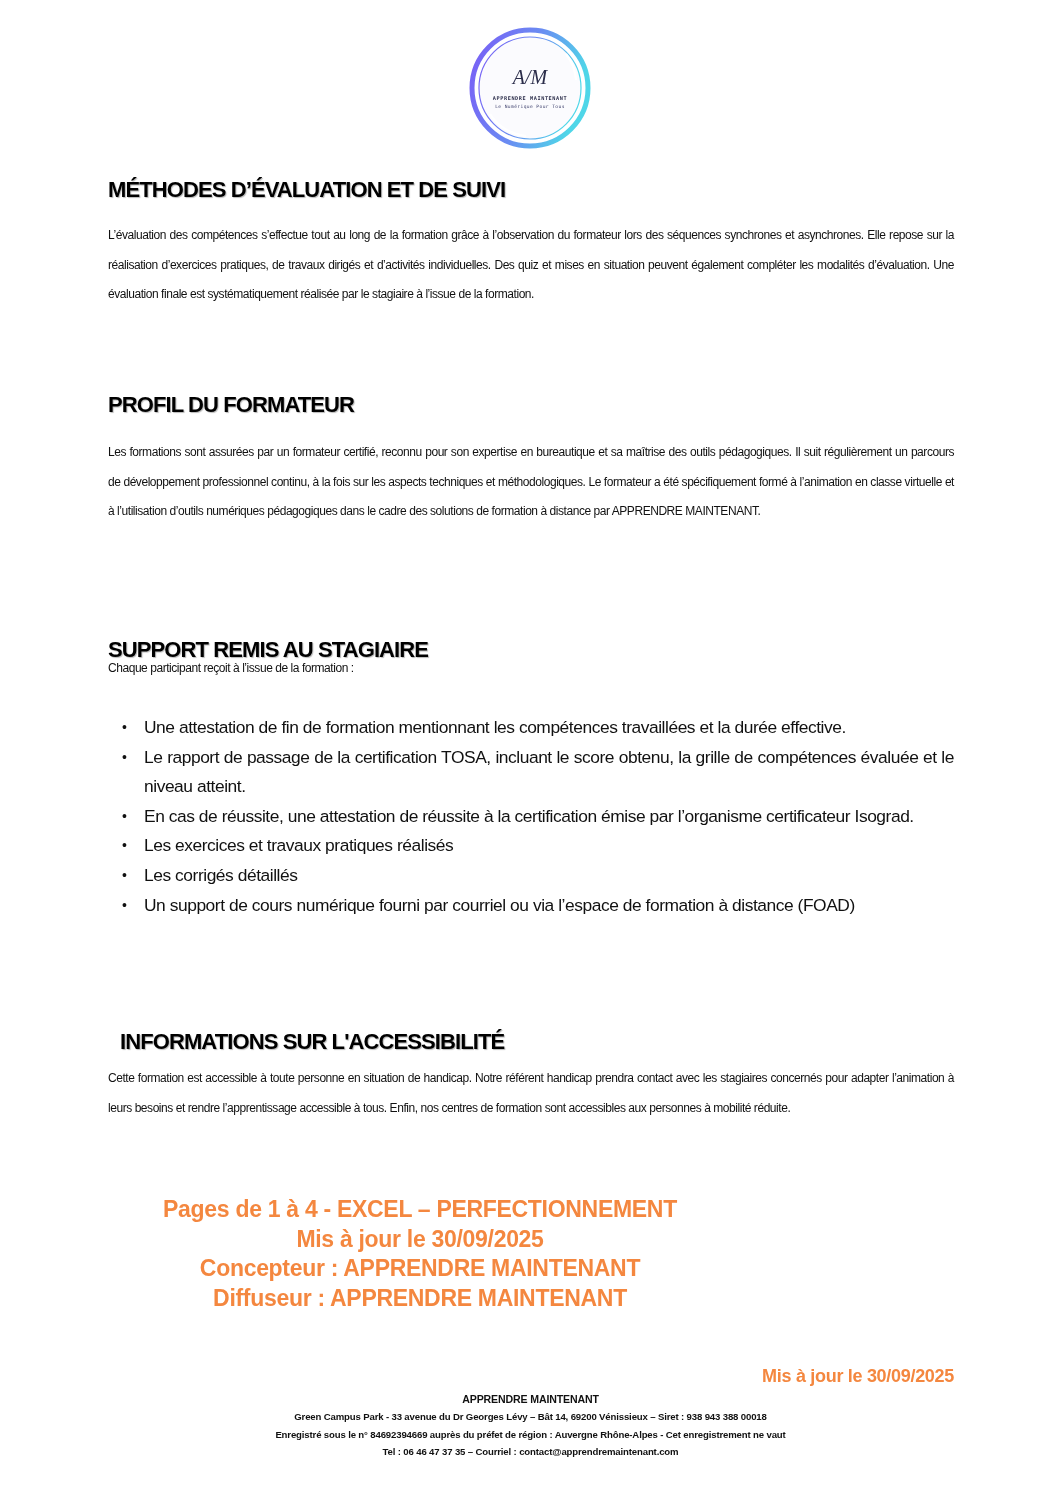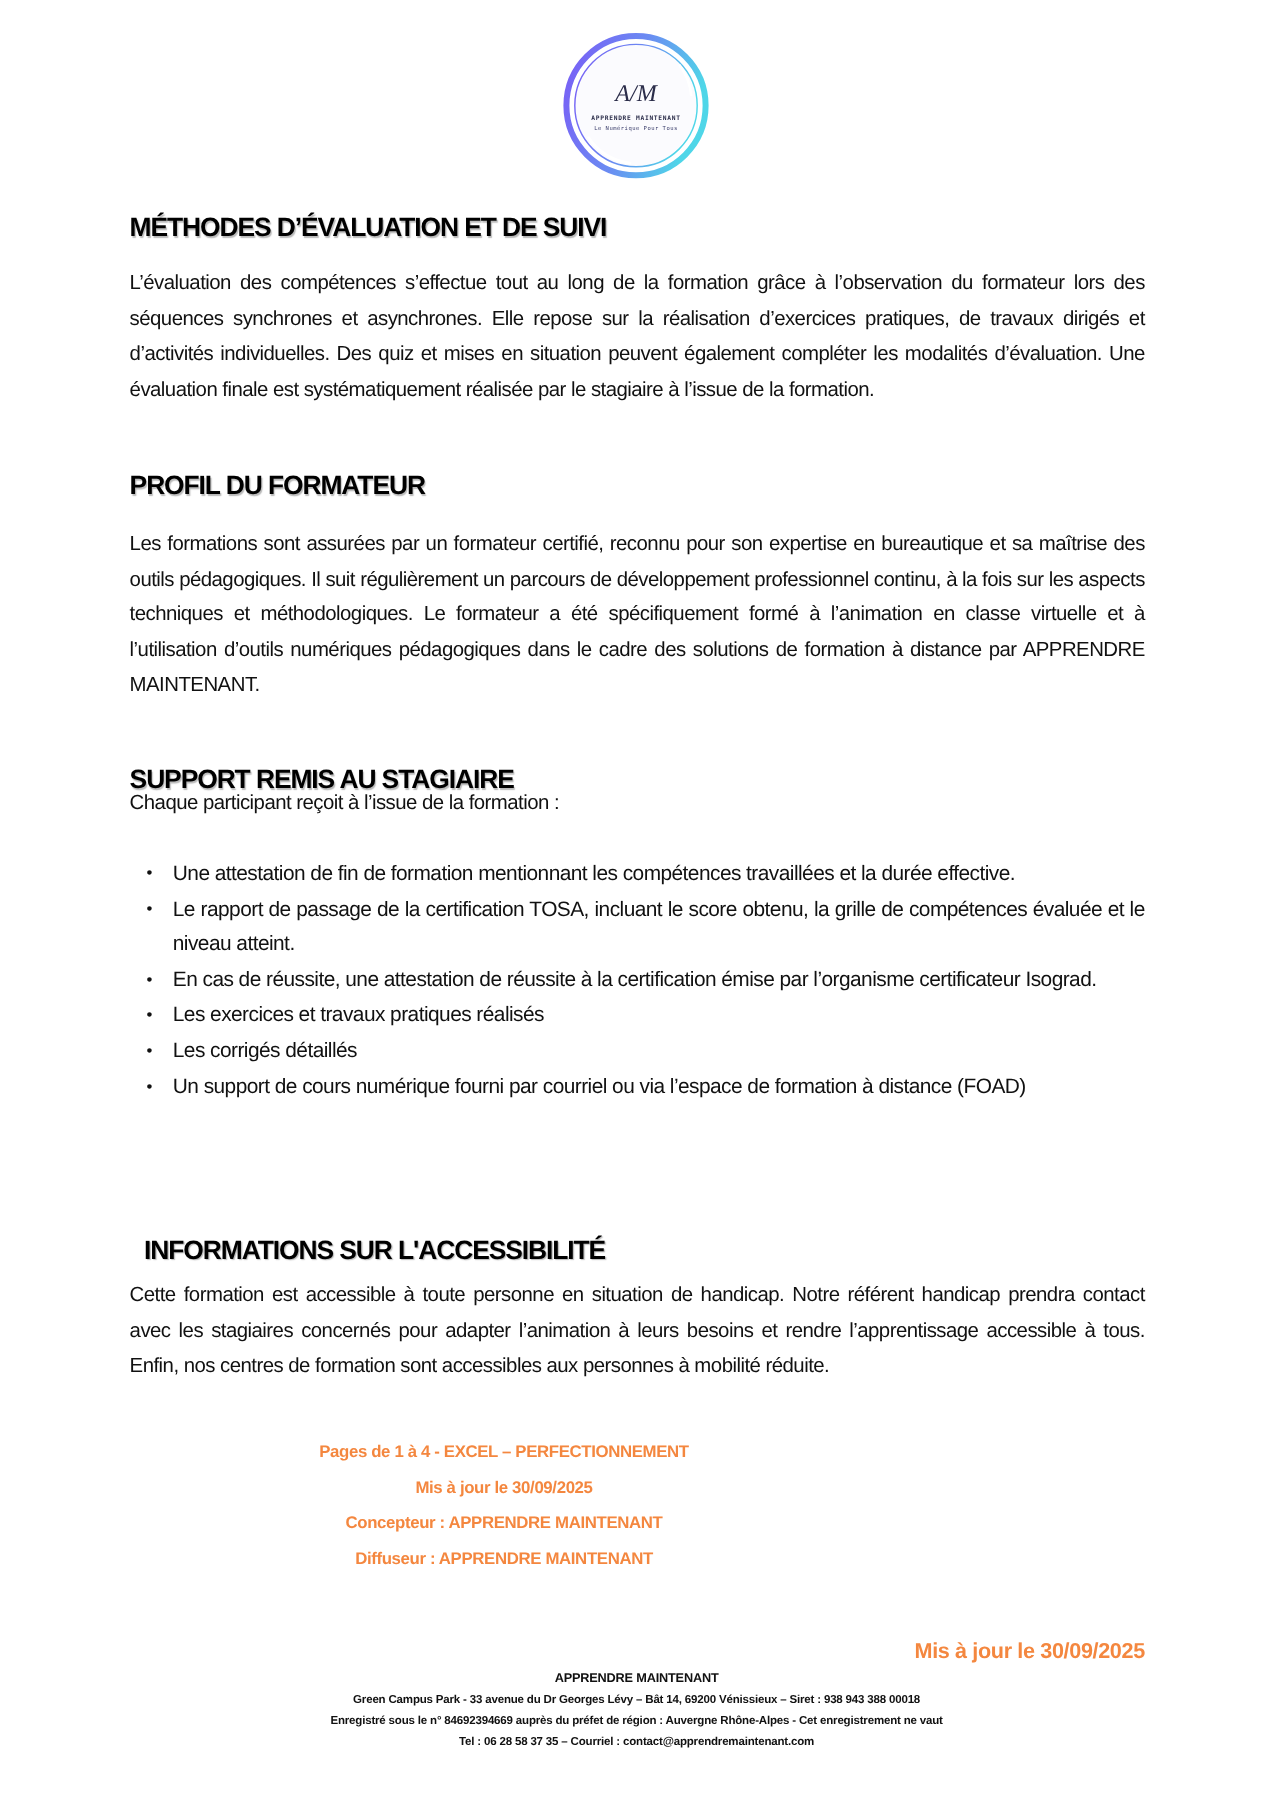--- a/index.html
+++ b/index.html
@@ -37,21 +37,21 @@
       font-weight: bold;
       font-size: 22px;
       letter-spacing: -0.9px;
       color: #000000;
       text-shadow: 1px 1px 1px rgba(0,0,0,0.28);
       line-height: 40px;
       white-space: nowrap;
     }
     p.body-text {
       margin: 0;
-      font-size: 17px;
+      font-size: 12px;
       letter-spacing: -0.45px;
       line-height: 29.6px;
       text-align: justify;
       color: #111111;
     }
     #sec-methodes { position: absolute; top: 2px; left: 0; }
     #p-methodes { position: absolute; top: 53px; left: 0; width: 846px; }
     #sec-profil { position: absolute; top: 217px; left: 0; }
     #p-profil { position: absolute; top: 270px; left: 0; width: 846px; }
     #sec-support { position: absolute; top: 462px; left: 0; }
@@ -84,21 +84,21 @@
     #p-access { position: absolute; top: 896px; left: 0; width: 846px; }
 
     .orange-block {
       position: absolute;
       left: 0;
       width: 840px;
       top: 1195px;
       text-align: center;
       color: #f4873f;
       font-weight: bold;
-      font-size: 14px;
+      font-size: 23px;
       letter-spacing: -0.3px;
       line-height: 29.6px;
     }
     .orange-block div { white-space: nowrap; }
     .update-right {
       position: absolute;
       right: 107px;
       top: 1363px;
       color: #f4873f;
       font-weight: bold;
@@ -172,14 +172,14 @@
   <div>Concepteur : APPRENDRE MAINTENANT</div>
   <div>Diffuseur : APPRENDRE MAINTENANT</div>
 </div>
 
 <div class="update-right">Mis à jour le 30/09/2025</div>
 
 <div class="footer">
   <div class="company">APPRENDRE MAINTENANT</div>
   <div>Green Campus Park - 33 avenue du Dr Georges Lévy – Bât 14, 69200 Vénissieux  – Siret : 938 943 388 00018</div>
   <div>Enregistré sous le n° 84692394669 auprès du préfet de région : Auvergne Rhône-Alpes - Cet enregistrement ne vaut</div>
-  <div>Tel : 06 28 58 37 35 – Courriel : contact@apprendremaintenant.com</div>
+  <div>Tel : 06 46 47 37 35 – Courriel : contact@apprendremaintenant.com</div>
 </div>
 
 </body></html>

